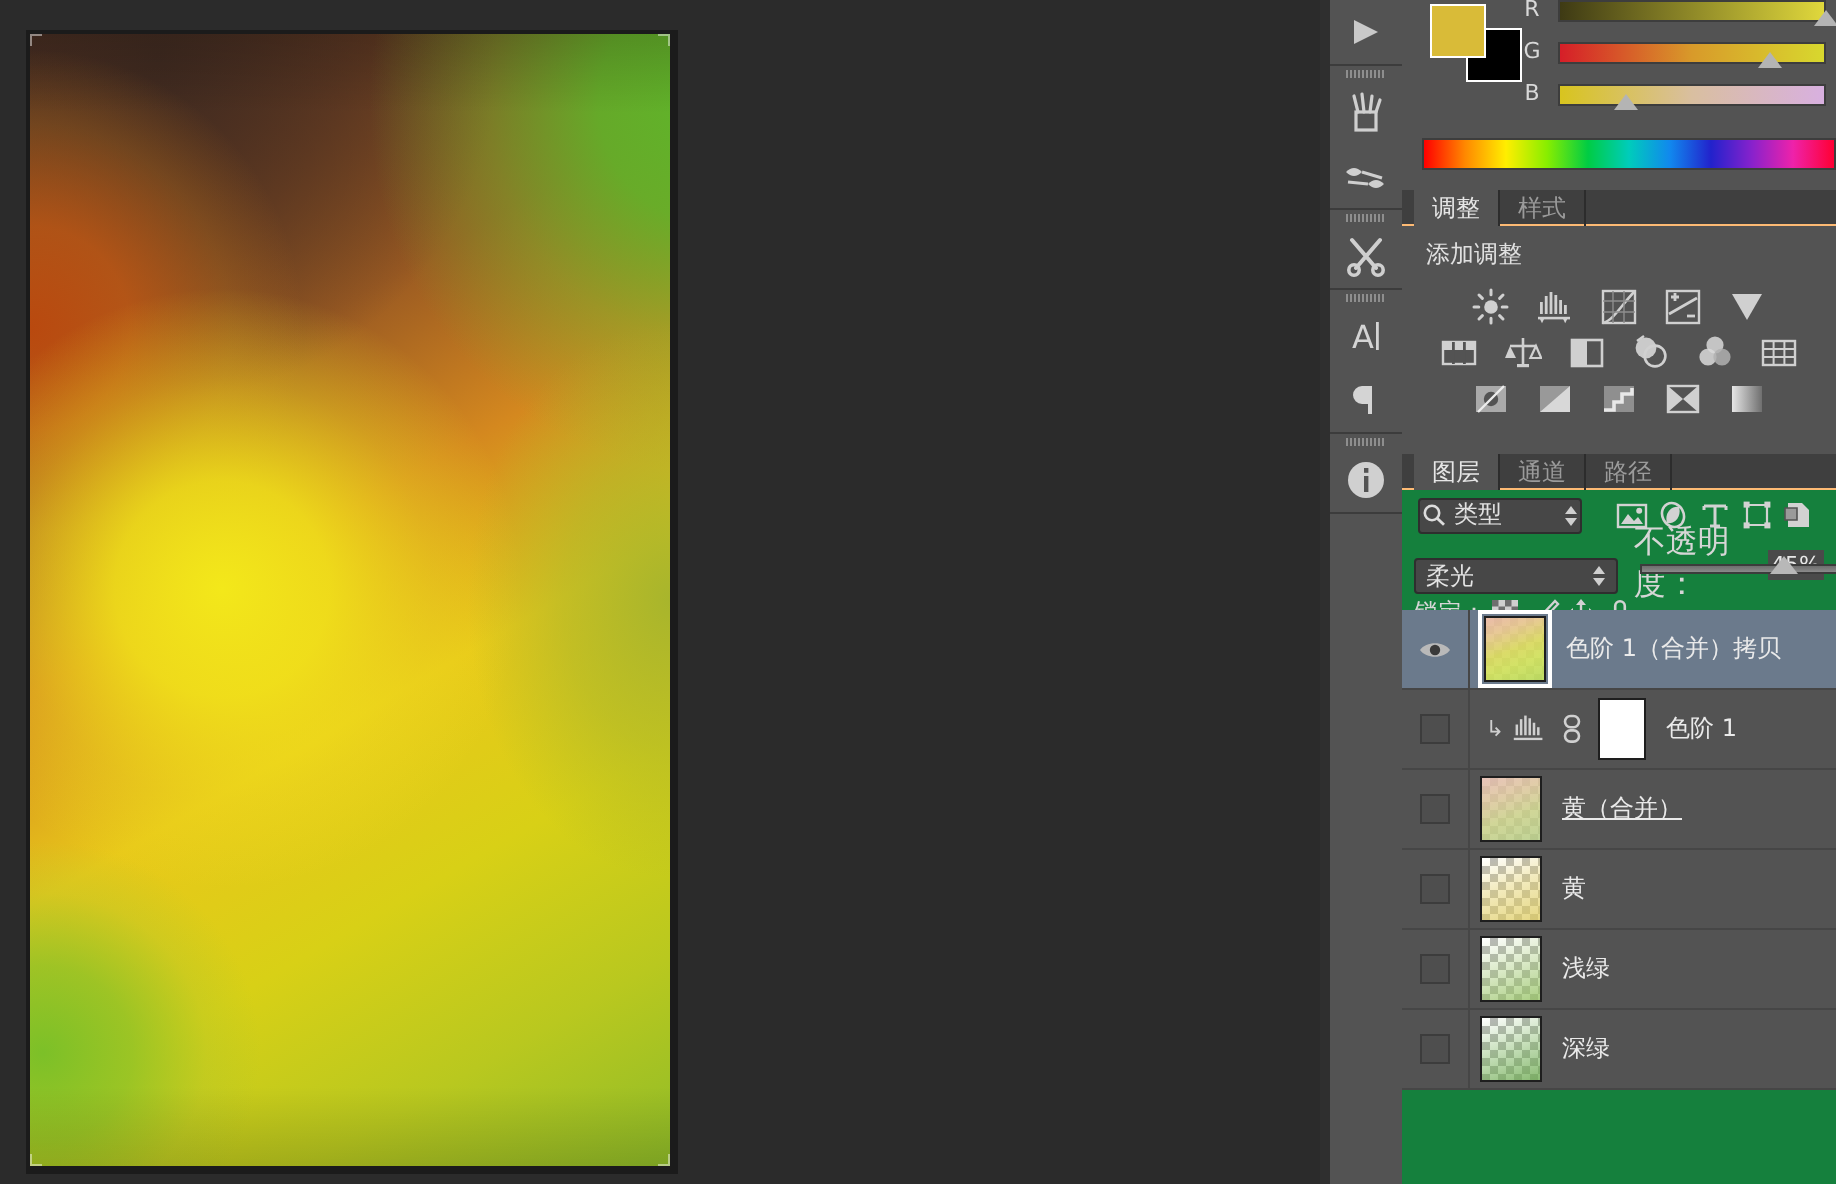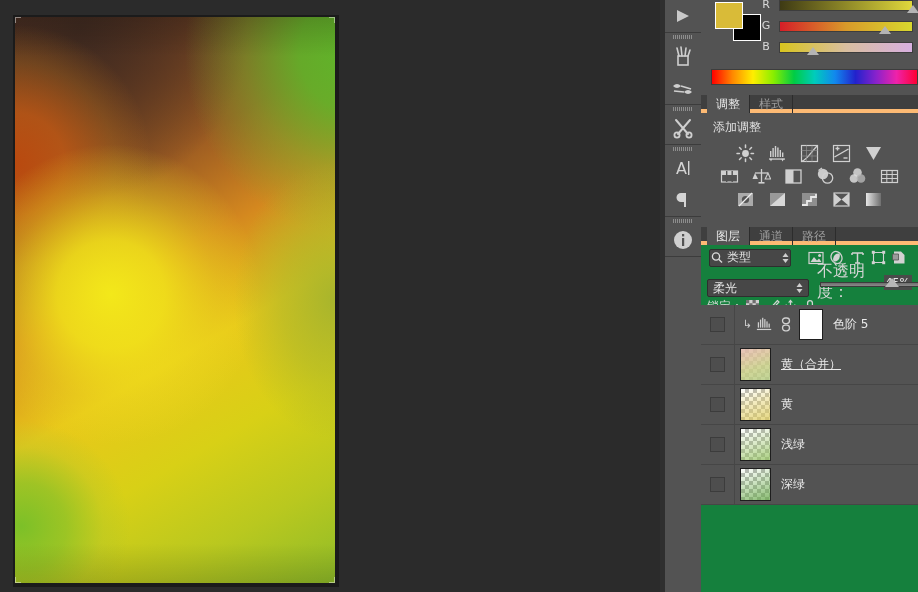--- a/index.html
+++ b/index.html
@@ -46,21 +46,21 @@
   .slider-row{position:absolute;left:58px;height:18px;width:160px;}
   .sl-label{position:absolute;left:0;top:2px;width:14px;text-align:center;font-size:11px;color:#d8d8d8;}
   .sl-track{position:absolute;left:20px;top:4px;width:132px;height:9px;border:1px solid #3d3d3d;}
   .sl-thumb{position:absolute;top:9px;width:0;height:0;border-left:6px solid transparent;
             border-right:6px solid transparent;border-bottom:8px solid #b4b4b4;}
   #spectrum{position:absolute;left:10px;top:69px;width:207px;height:16px;
      background:linear-gradient(to right,#ff0000,#ff8800,#ffee00,#88ee00,#00cc44,#00ccbb,#1188ee,#2222cc,#8822cc,#ee22aa,#ff0033);
      border:1px solid #3d3d3d;box-sizing:border-box;}
 
   
-  .tabstrip{display:flex;height:18px;background:#3f3f3f;border-bottom:4px solid #fdba74;
+  .tabstrip{display:flex;height:18px;background:#3f3f3f;border-bottom:1px solid #fdba74;
             padding-left:6px;box-sizing:border-box;}
   .tab{padding:0 9px;height:18px;line-height:18px;font-size:12px;color:#9b9b9b;cursor:pointer;
        border-right:1px solid #2c2c2c;}
   .tab.active{background:#535353;color:#e6e6e6;}
 
   
   #adj-panel{background:#535353;height:130px;position:relative;}
   #adj-title{padding:6px 11px 4px 12px;font-size:12px;color:#e0e0e0;}
   .adj-row{display:flex;justify-content:center;gap:10px;margin-top:3px;}
   .adj-ic{width:22px;height:20px;display:flex;align-items:center;justify-content:center;cursor:pointer;}
@@ -483,20 +483,32 @@
           </svg>
         </div>
         <div id="fill-slider">
           <div id="fill-track"></div>
           <div id="fill-thumb"></div>
         </div>
       </div>
 
       <div id="layer-list">
 
+        <div class="layer selected">
+          <div class="eye-cell">
+            <svg width="17" height="12" viewBox="0 0 17 12">
+              <path d="M1 6 C4 1.5 13 1.5 16 6 C13 10.5 4 10.5 1 6 Z" fill="#b9b9b9"></path>
+              <circle cx="8.5" cy="6" r="2.6" fill="#3a3a3a"></circle>
+            </svg>
+          </div>
+          <div class="thumb sel-ring">
+            <span class="tg" style="background:linear-gradient(160deg,#e8b5a2 0%,#e6c48e 22%,#d8d85c 50%,#cfe05a 70%,#b8d95a 100%);opacity:0.92;"></span>
+          </div>
+          <span class="lname">色阶 1（合并）拷贝</span>
+        </div>
 
 
         <div class="layer">
           <div class="eye-cell">
             <span class="eye-box"></span>
           </div>
           <span class="clip-arrow">↳</span>
           <span class="mini-ic">
             <svg width="17" height="17" viewBox="0 0 19 19">
               <g fill="#d0d0d0">
@@ -510,21 +522,21 @@
               <rect x="1" y="14.4" width="16" height="1.3" fill="#d0d0d0"></rect>
             </svg>
           </span>
           <span class="mini-ic">
             <svg width="12" height="15" viewBox="0 0 12 15">
               <rect x="2.5" y="1" width="7" height="5.6" rx="2.8" fill="none" stroke="#d0d0d0" stroke-width="1.3"></rect>
               <rect x="2.5" y="8.2" width="7" height="5.6" rx="2.8" fill="none" stroke="#d0d0d0" stroke-width="1.3"></rect>
             </svg>
           </span>
           <span class="mask-thumb"></span>
-          <span class="lname">色阶 5</span>
+          <span class="lname">色阶 1</span>
         </div>
 
         <div class="layer">
           <div class="eye-cell">
             <span class="eye-box"></span>
           </div>
           <div class="thumb">
             <span class="tg" style="background:linear-gradient(160deg,#e4b9ae 0%,#dcc49a 30%,#c9cf86 60%,#b5cc84 100%);opacity:0.85;"></span>
           </div>
           <span class="lname underline">黄（合并）</span>

